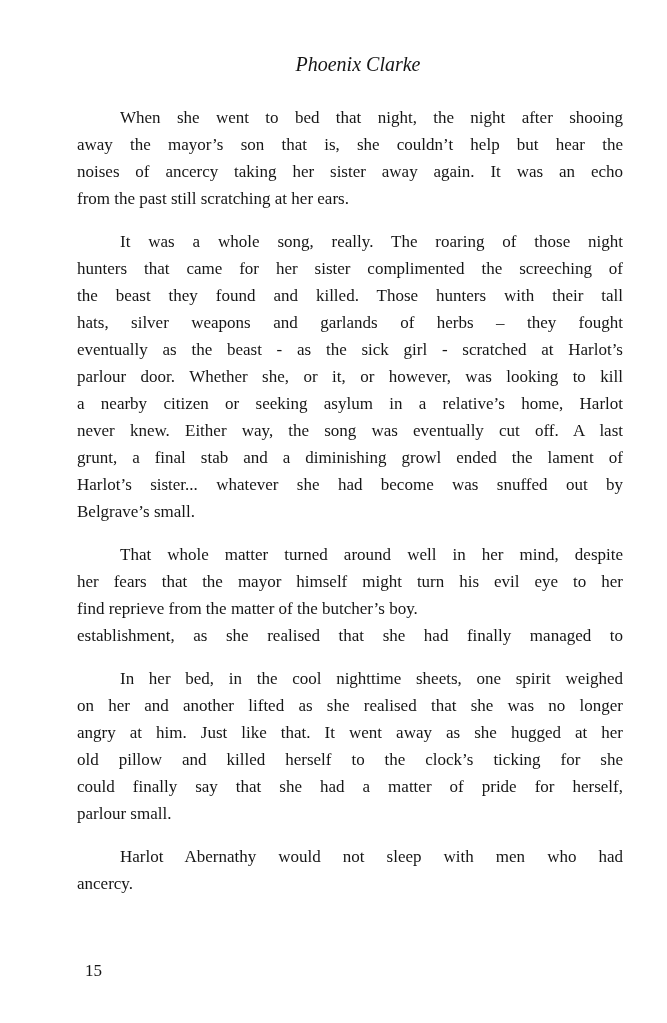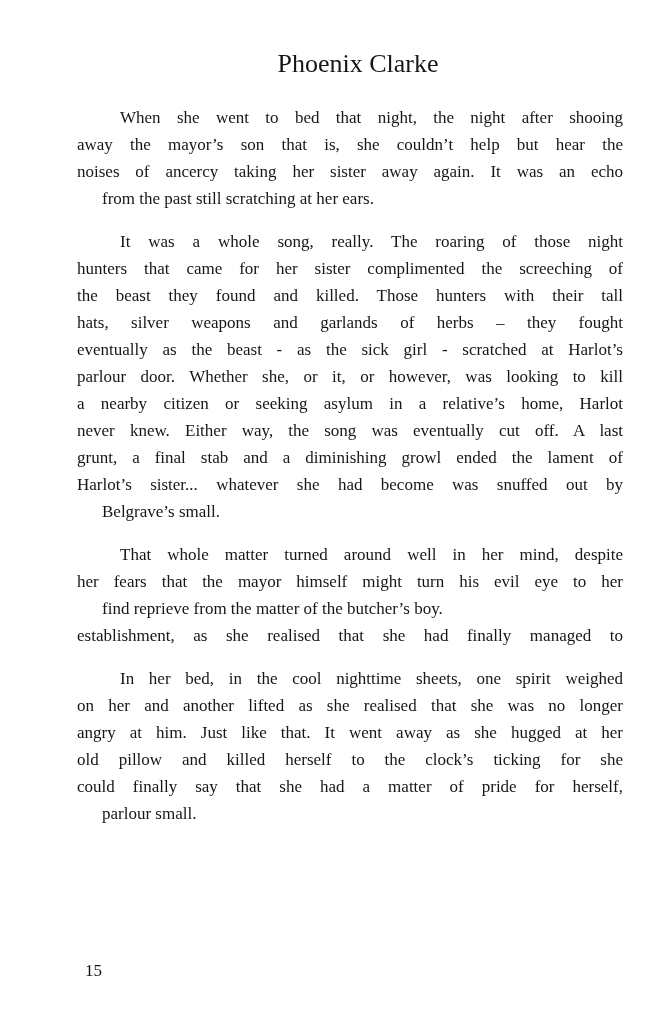--- a/index.html
+++ b/index.html
@@ -15,23 +15,24 @@
     overflow: hidden;
     font-family: "Liberation Serif", serif;
     color: #161616;
   }
   .running-head {
     position: absolute;
     top: 52px;
     left: 85px;            
     width: 546px;
     text-align: center;
-    font-size: 26px;
+    font-size: 20px;
     line-height: 24px;
     white-space: nowrap;
+    font-style: italic;
   }
   .content {
     position: absolute;
     top: 104px;
     left: 77px;
     width: 546px;
     font-size: 17px;
   }
   .paragraph {
     margin: 0 0 16px 0;
@@ -42,21 +43,20 @@
     text-align: justify;
     text-align-last: justify;
     white-space: normal;
     overflow: visible;
   }
   .line.first {
     text-indent: 43px;
   }
   .line.last {
     text-align-last: left;
-    margin-left: 25px;
   }
   .page-number {
     position: absolute;
     top: 957px;
     left: 85px;
     width: 546px;
     text-align: left;
     font-size: 17px;
     line-height: 27px;
   }
@@ -94,16 +94,20 @@
         <div class="line">establishment, as she realised that she had finally managed to</div>
       </div>
       <div class="paragraph">
         <div class="line first">In her bed, in the cool nighttime sheets, one spirit weighed</div>
         <div class="line">on her and another lifted as she realised that she was no longer</div>
         <div class="line">angry at him. Just like that. It went away as she hugged at her</div>
         <div class="line">old pillow and killed herself to the clock’s ticking for she</div>
         <div class="line">could finally say that she had a matter of pride for herself,</div>
         <div class="line last">parlour small.</div>
       </div>
+      <div class="paragraph">
+        <div class="line first">Harlot Abernathy would not sleep with men who had</div>
+        <div class="line last">ancercy.</div>
+      </div>
     </div>
 
   <div class="page-number">15</div>
 </div>
 
 </body></html>

